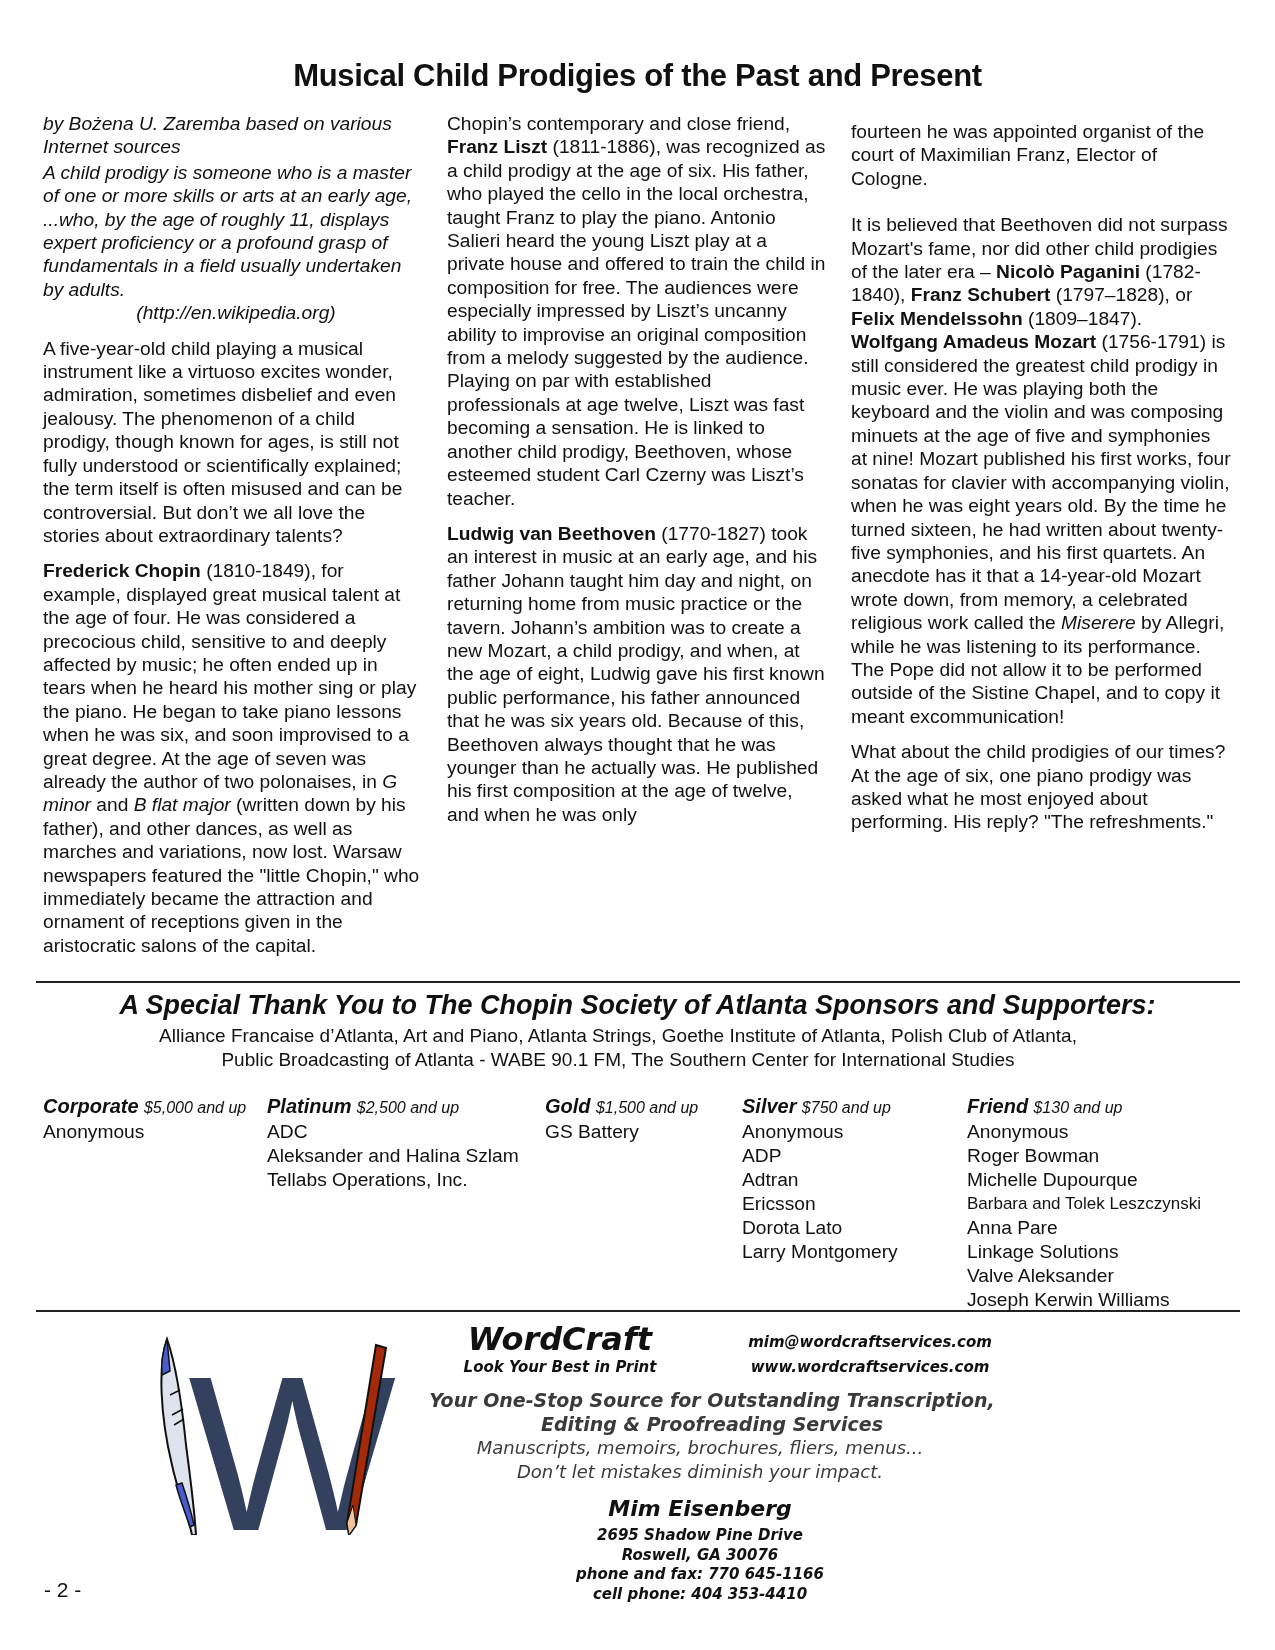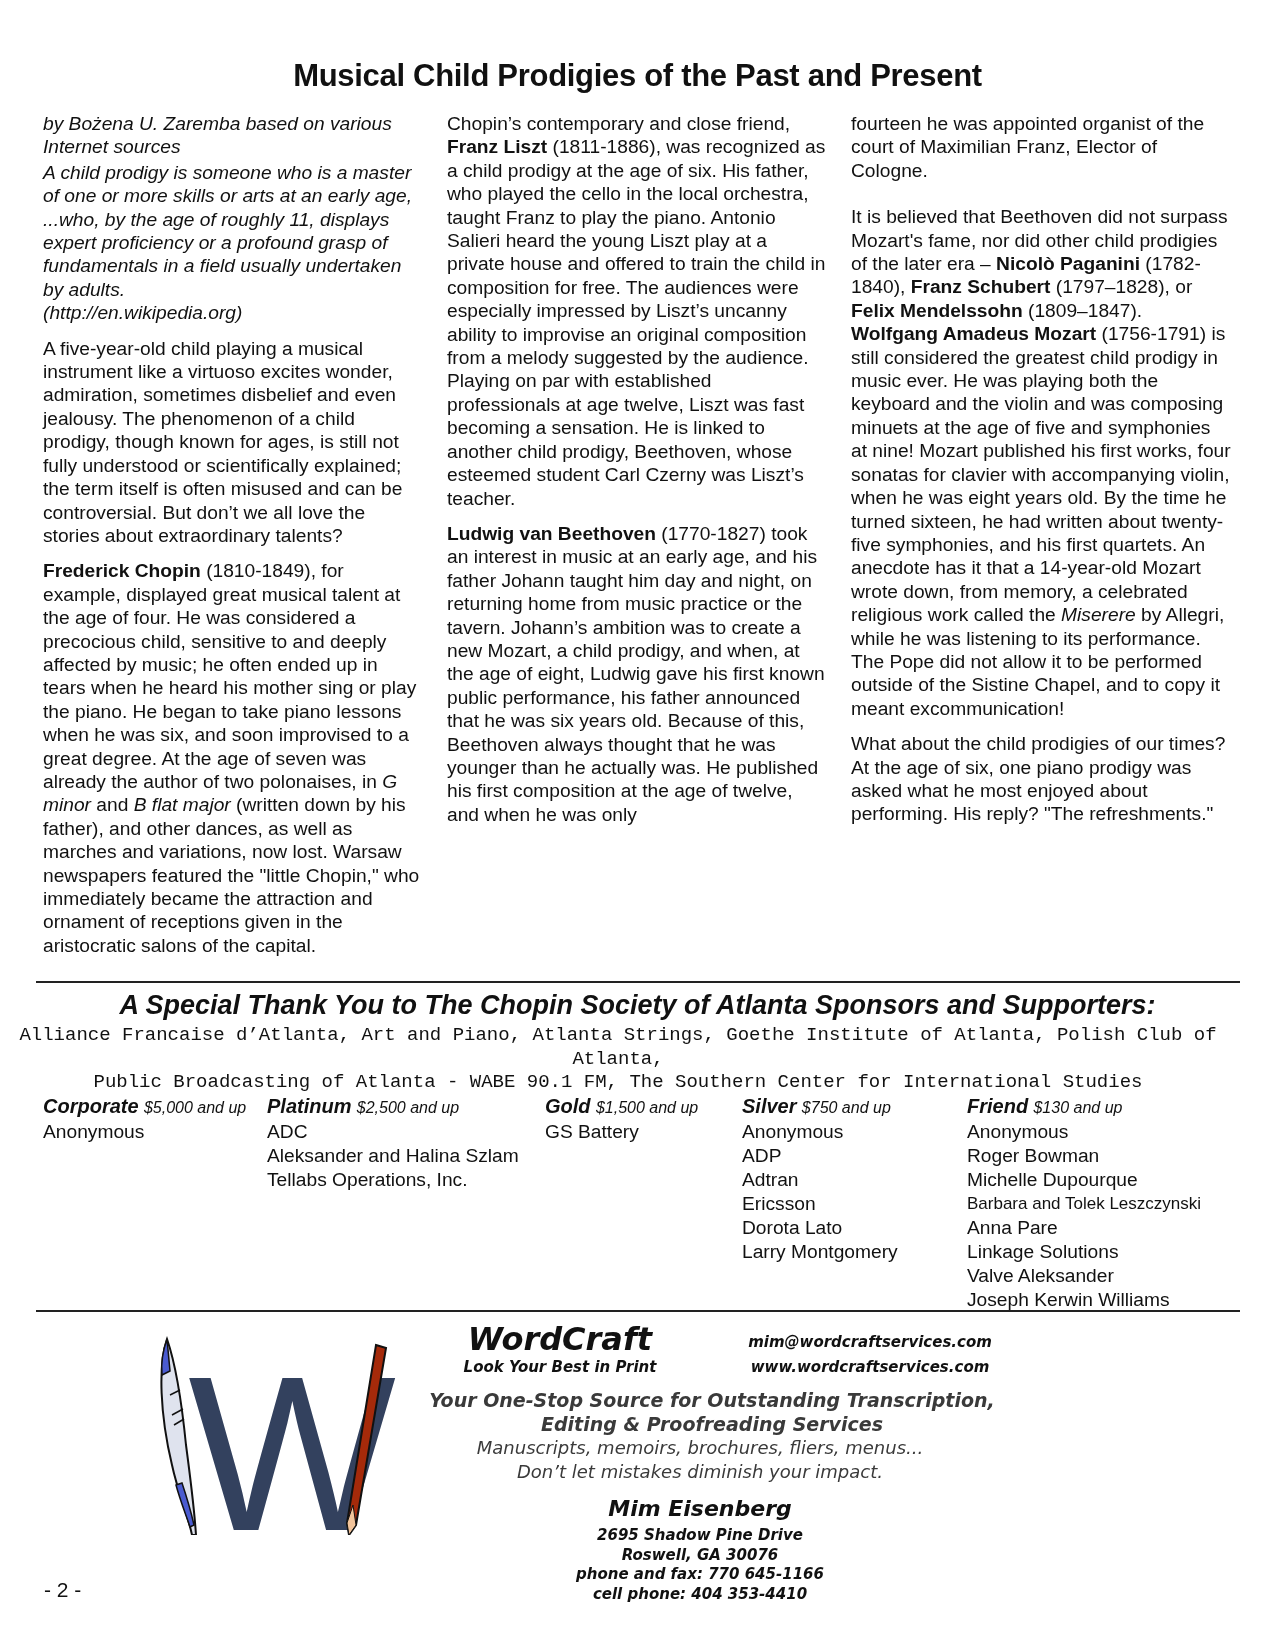--- a/index.html
+++ b/index.html
@@ -6,27 +6,27 @@
   body { width:1275px; height:1650px; position:relative; overflow:hidden;
          font-family:"Liberation Sans", sans-serif; color:#111; }
   .title { position:absolute; left:0; top:58px; width:1275px; text-align:center;
            font-size:31px; font-weight:bold; letter-spacing:-0.3px; }
   .col { position:absolute; top:112px; width:380px; font-size:19.2px; line-height:23.4px; }
   .col p { margin:0 0 12px 0; }
   .col1 { left:43px; }
   .col2 { left:447px; }
   .col3 { left:851px; }
   .it { font-style:italic; }
-  .right { text-align:left; }
+  .right { text-align:center; }
   b { font-weight:bold; }
   .rule { position:absolute; left:36px; width:1204px; height:0; border-top:2px solid #222; }
   .thanks { position:absolute; left:0; top:990px; width:1275px; text-align:center;
             font-size:27px; font-weight:bold; font-style:italic; }
   .orgs { position:absolute; left:0; top:1024px; width:1236px; text-align:center;
-          font-size:19px; line-height:23.5px;font-family:Liberation Mono, monospace; }
+          font-size:19px; line-height:23.5px; }
   .tier { position:absolute; top:1094px; font-size:19.2px; line-height:24px; }
   .tier .hd b { font-style:italic; font-size:20px; }
   .tier .hd span { font-style:italic; font-size:16px; }
   .tier .nm { white-space:nowrap; }
   .tier .nm.small { font-size:17px; }
   .logo { position:absolute; left:150px; top:1335px; width:250px; height:200px; }
   .wc { position:absolute; text-align:center; font-family:"DejaVu Sans", sans-serif; }
   .wc-name { left:440px; top:1320px; width:240px; font-size:32px; font-style:italic; font-weight:bold; }
   .wc-tag { left:440px; top:1358px; width:240px; font-size:15px; font-style:italic; font-weight:bold; }
   .wc-mail { left:730px; top:1333px; width:280px; font-size:15px; font-style:italic; font-weight:bold; }
@@ -57,21 +57,21 @@
 <div class="col col2">
   <p>
     <span>Chopin’s contemporary and close friend, </span><b>Franz Liszt</b><span> (1811-1886), was recognized as a child prodigy at the age of six. His father, who played the cello in the local orchestra, taught Franz to play the piano. Antonio Salieri heard the young Liszt play at a private house and offered to train the child in composition for free. The audiences were especially impressed by Liszt’s uncanny ability to improvise an original composition from a melody suggested by the audience. Playing on par with established professionals at age twelve, Liszt was fast becoming a sensation. He is linked to another child prodigy, Beethoven, whose esteemed student Carl Czerny was Liszt’s teacher.</span>
   </p>
   <p>
     <b>Ludwig van Beethoven</b><span> (1770-1827) took an interest in music at an early age, and his father Johann taught him day and night, on returning home from music practice or the tavern. Johann’s ambition was to create a new Mozart, a child prodigy, and when, at the age of eight, Ludwig gave his first known public performance, his father announced that he was six years old. Because of this, Beethoven always thought that he was younger than he actually was. He published his first composition at the age of twelve, and when he was only</span>
   </p>
 </div>
 
 <div class="col col3">
-  <p style="margin-bottom:23px;">fourteen he was appointed organist of the court of Maximilian Franz, Elector of Cologne.</p>
+  <p style="margin-bottom:23px;margin-top:8px;">fourteen he was appointed organist of the court of Maximilian Franz, Elector of Cologne.</p>
   <p>
     <span>It is believed that Beethoven did not surpass Mozart's fame, nor did other child prodigies of the later era – </span><b>Nicolò Paganini</b><span> (1782-1840), </span><b>Franz Schubert</b><span> (1797–1828), or </span><b>Felix Mendelssohn</b><span> (1809–1847). </span><b>Wolfgang Amadeus Mozart</b><span> (1756-1791) is still considered the greatest child prodigy in music ever. He was playing both the keyboard and the violin and was composing minuets at the age of five and symphonies at nine! Mozart published his first works, four sonatas for clavier with accompanying violin, when he was eight years old. By the time he turned sixteen, he had written about twenty-five symphonies, and his first quartets. An anecdote has it that a 14-year-old Mozart wrote down, from memory, a celebrated religious work called the </span><i>Miserere</i><span> by Allegri, while he was listening to its performance. The Pope did not allow it to be performed outside of the Sistine Chapel, and to copy it meant excommunication!</span>
   </p>
   <p>What about the child prodigies of our times? At the age of six, one piano prodigy was asked what he most enjoyed about performing. His reply? "The refreshments."</p>
 </div>
 
 <div class="rule" style="top:981px;"></div>
 
 <div class="thanks">A Special Thank You to The Chopin Society of Atlanta Sponsors and Supporters:</div>
 <div class="orgs">

